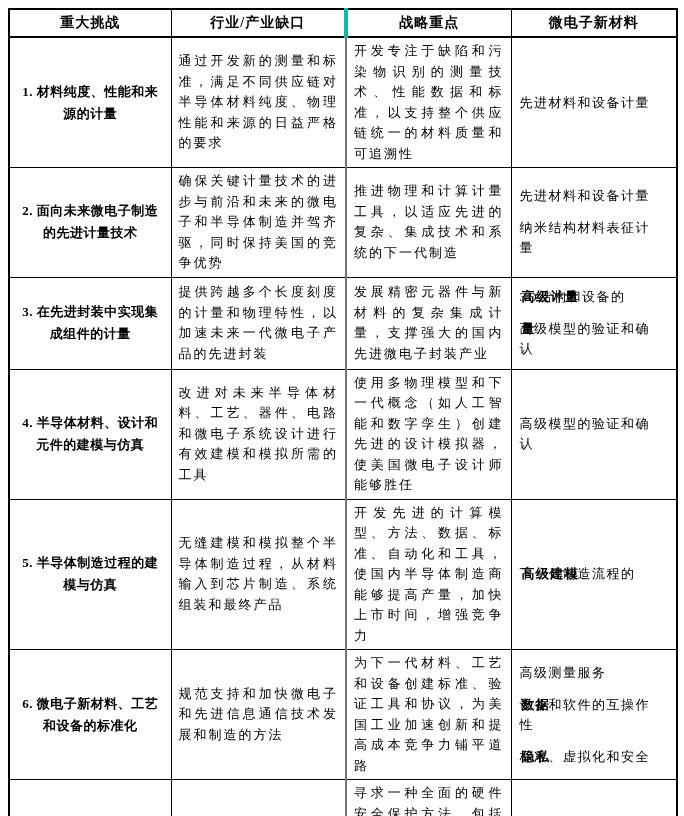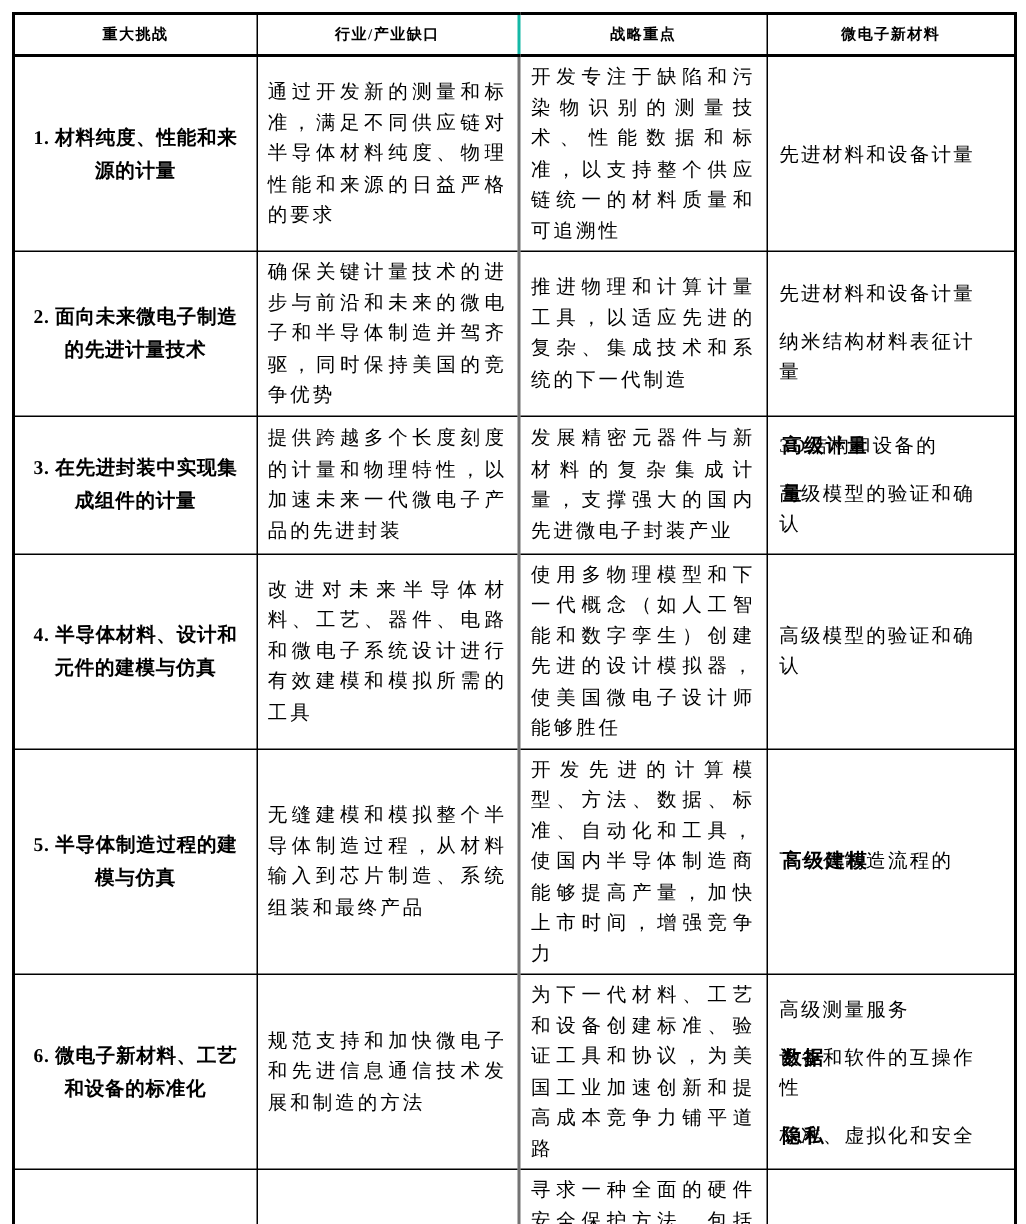--- a/index.html
+++ b/index.html
@@ -23,35 +23,35 @@
   }
   col.c1 { width: 162px; }
   col.c2 { width: 175px; }
   col.c3 { width: 165px; }
   col.c4 { width: 166px; }
 
   th {
     border: 1px solid #000000;
     border-top: 2px solid #000000;
     border-bottom: 2px solid #000000;
-    font-size: 10px;
+    font-size: 14px;
     font-weight: bold;
     text-align: center;
     letter-spacing: 1px;
     height: 24px;
     padding: 1px 2px;
   }
   td {
     border: 1px solid #000000;
     vertical-align: middle;
     font-size: 13px;
     padding: 2px 6px;
   }
   td.col-strategy { border-left: 2px solid #737373; }
-  th.col-strategy { border-left: 2px solid #14b8a6; }
+  th.col-strategy { border-left: 4px solid #14b8a6; }
 
   td.col-challenge {
     font-weight: bold;
     text-align: center;
     line-height: 22px;
     letter-spacing: 0.5px;
     padding: 2px 8px;
   }
   td.col-gap, td.col-strategy {
     text-align: justify;

